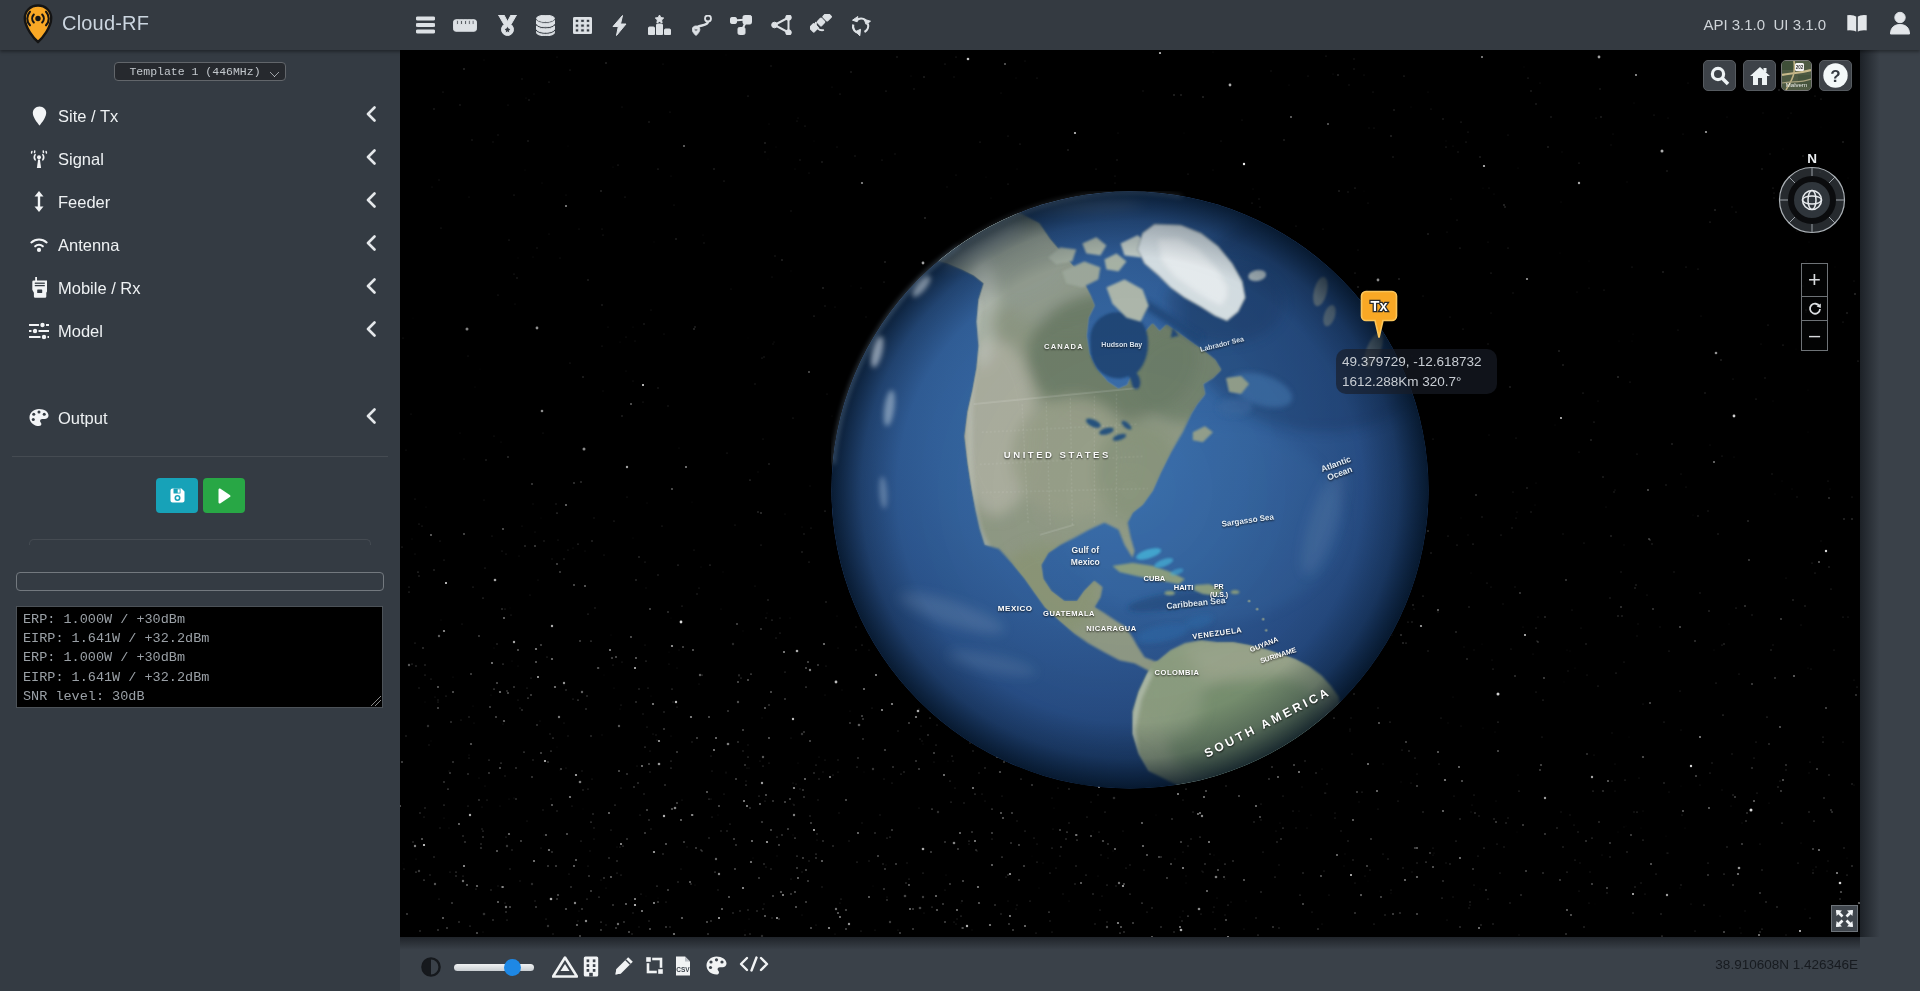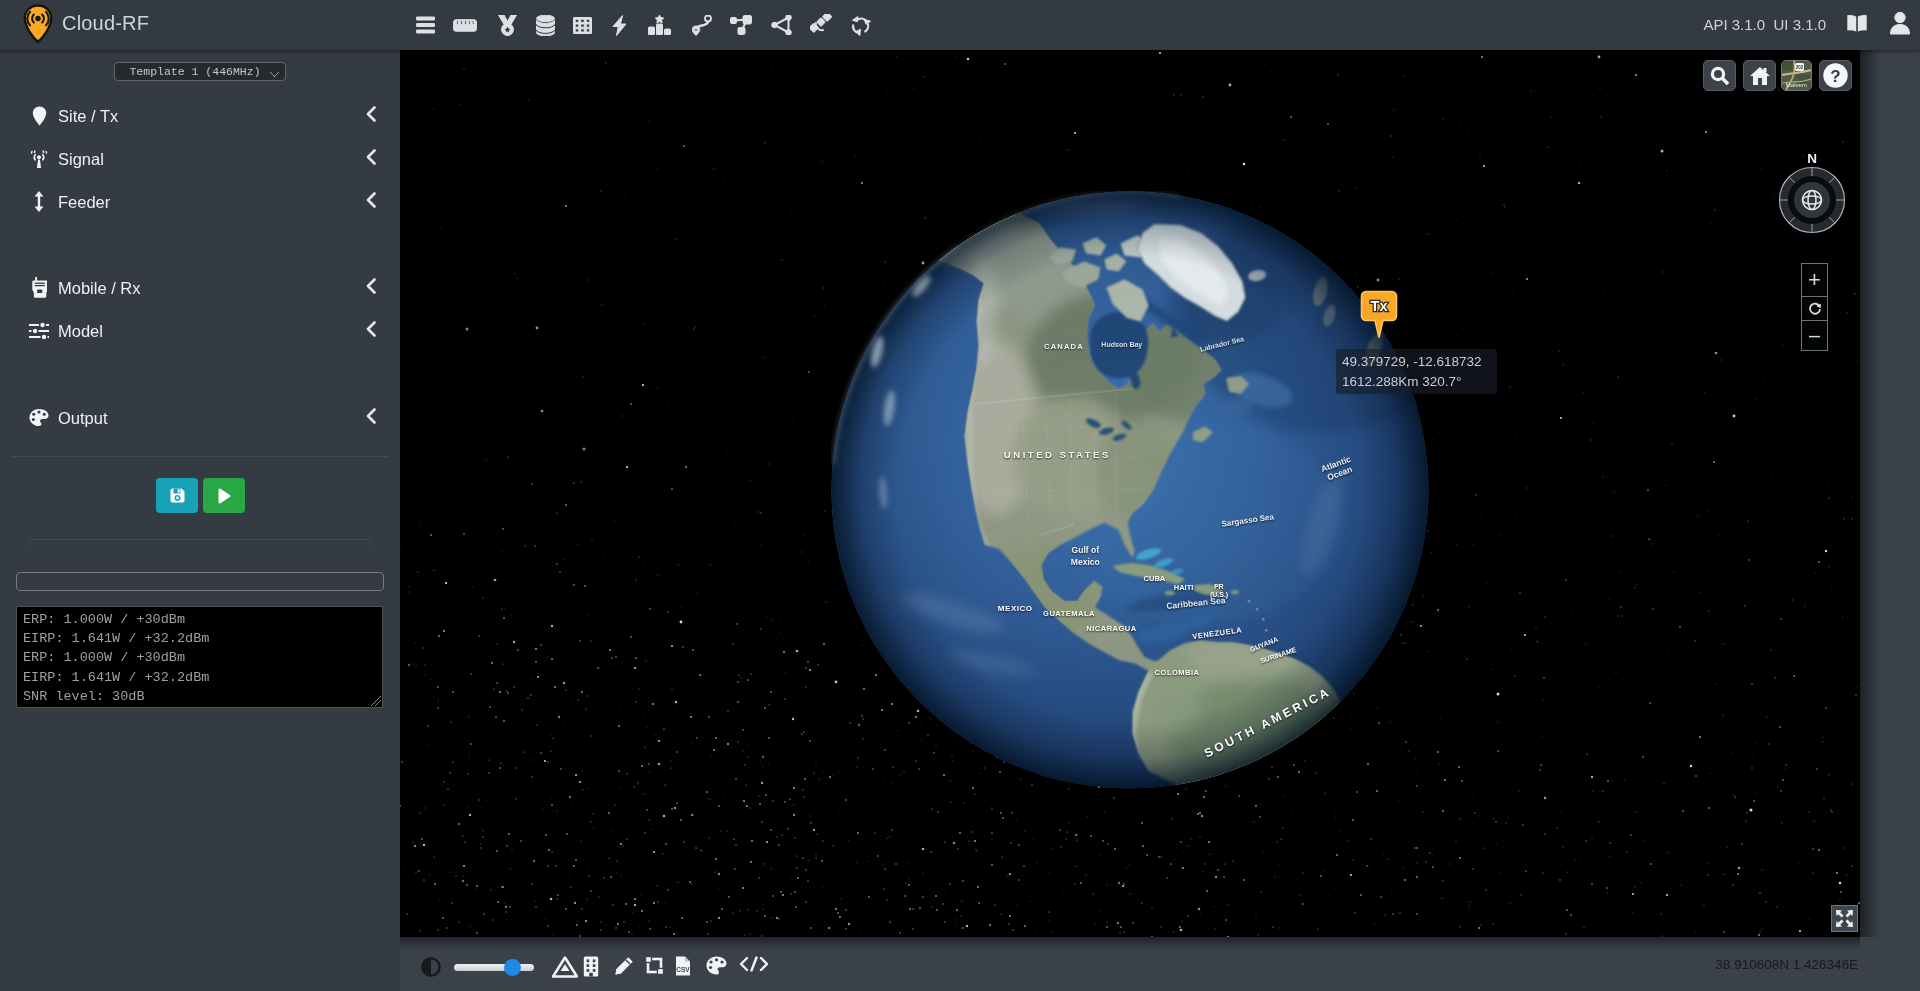--- a/index.html
+++ b/index.html
@@ -38,21 +38,21 @@
 #mapshadow { position:absolute; left:400px; top:937px; width:1460px; height:13px; background:linear-gradient(180deg, rgba(10,12,16,.55), rgba(10,12,16,0)); z-index:11; }
 .mapbtn { position:absolute; width:33px; height:31px; background:#3d4248; border:1px solid #565b60; border-radius:5px; display:flex; align-items:center; justify-content:center; }
 
 
 #compass { position:absolute; left:1378px; top:116px; width:68px; height:68px; }
 #zoomcol { position:absolute; left:1401px; top:213px; width:27px; }
 .zcell { width:27px; display:flex; align-items:center; justify-content:center; border:1px solid #6e7377; color:#d8dbde; background:rgba(18,20,24,.18); font-family:"Liberation Sans",sans-serif; }
 
 
 #txm { position:absolute; left:959px; top:239px; }
-#tooltip { position:absolute; left:936px; top:299px; width:161px; height:45px; background:rgba(24,29,39,.66); border-radius:3px; color:#c8cdd3; font-size:13.5px; line-height:20px; padding:3px 0 0 6px; }
+#tooltip { position:absolute; left:936px; top:299px; width:161px; height:45px; background:rgba(24,29,39,.66); border-radius:10px; color:#c8cdd3; font-size:13.5px; line-height:20px; padding:3px 0 0 6px; }
 
 
 #fsbtn { position:absolute; left:1431px; top:855px; width:27px; height:27px; background:#40464d; border:1px solid #6e747a; }
 
 
 #bbar { position:absolute; left:400px; top:937px; width:1520px; height:70px; }
 .bbi { position:absolute; top:10px; }
 #coords { position:absolute; right:62px; top:20px; font-size:13.5px; color:#171b20; }
 </style></head>
 <body>
@@ -2897,20 +2897,35 @@
             <line x1="6" y1="4" x2="6" y2="17" stroke="#f2f4f6" stroke-width="2.4"></line>
             <polygon points="6,0 1.5,5.5 10.5,5.5" fill="#f2f4f6"></polygon>
             <polygon points="6,21 1.5,15.5 10.5,15.5" fill="#f2f4f6"></polygon>
           </svg>
         </span>
         <span class="lbl">Feeder</span>
         <span class="chev"><svg width="10" height="16" viewBox="0 0 10 16">
             <path d="M8.5 1.5 L2 8 L8.5 14.5" fill="none" stroke="#e4e7ea" stroke-width="2.6" stroke-linecap="round" stroke-linejoin="round"></path>
           </svg></span>
       </div>
+      <div class="mrow" style="top:173px">
+        <span class="ic">
+          <svg width="22" height="17" viewBox="0 0 22 17">
+            <circle cx="11" cy="14.5" r="2.3" fill="#f2f4f6"></circle>
+            <g fill="none" stroke="#f2f4f6" stroke-width="2.3" stroke-linecap="round">
+              <path d="M6.8 10.5 a6.2 6.2 0 0 1 8.4 0"></path>
+              <path d="M2.6 6.2 a12.5 12.5 0 0 1 16.8 0"></path>
+            </g>
+          </svg>
+        </span>
+        <span class="lbl">Antenna</span>
+        <span class="chev"><svg width="10" height="16" viewBox="0 0 10 16">
+            <path d="M8.5 1.5 L2 8 L8.5 14.5" fill="none" stroke="#e4e7ea" stroke-width="2.6" stroke-linecap="round" stroke-linejoin="round"></path>
+          </svg></span>
+      </div>
       <div class="mrow" style="top:216px">
         <span class="ic">
           <svg width="15" height="21" viewBox="0 0 15 21">
             <rect x="3.2" y="0" width="1.8" height="4" fill="#f2f4f6"></rect>
             <path d="M1 3.5 h13 a1.3 1.3 0 0 1 1.3 1.3 v8 l-1.6 3 v3.7 a1.3 1.3 0 0 1 -1.3 1.3 h-9.8 a1.3 1.3 0 0 1 -1.3 -1.3 v-3.7 l-1.6 -3 v-8 A1.3 1.3 0 0 1 1 3.5 z" fill="#f2f4f6" transform="translate(0.6 0)"></path>
             <g stroke="#343b43" stroke-width="1.3">
               <line x1="2.8" y1="6.2" x2="12.8" y2="6.2"></line>
               <line x1="2.8" y1="8.6" x2="12.8" y2="8.6"></line>
             </g>
             <rect x="5.2" y="12.5" width="5" height="3.6" rx="0.6" fill="#343b43"></rect>

